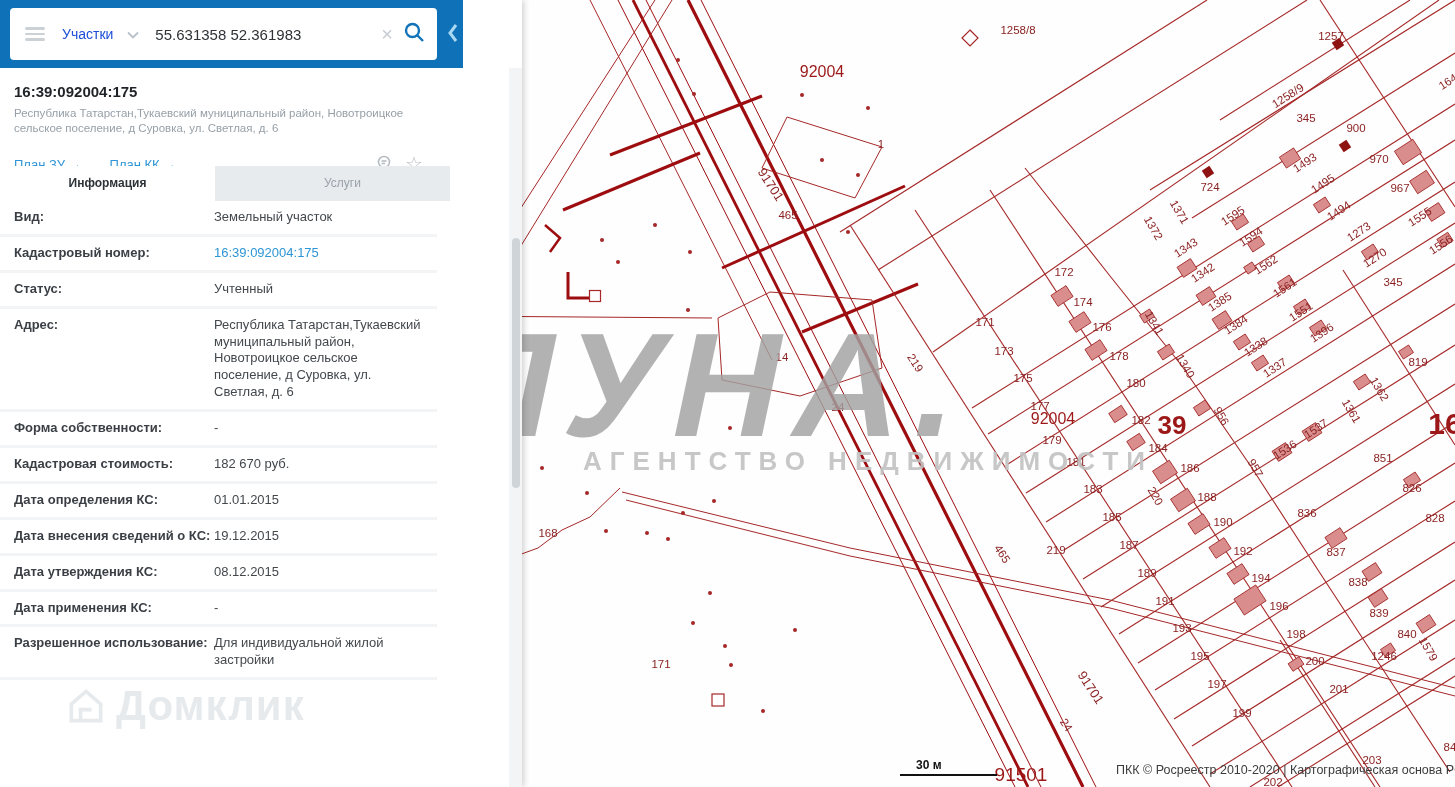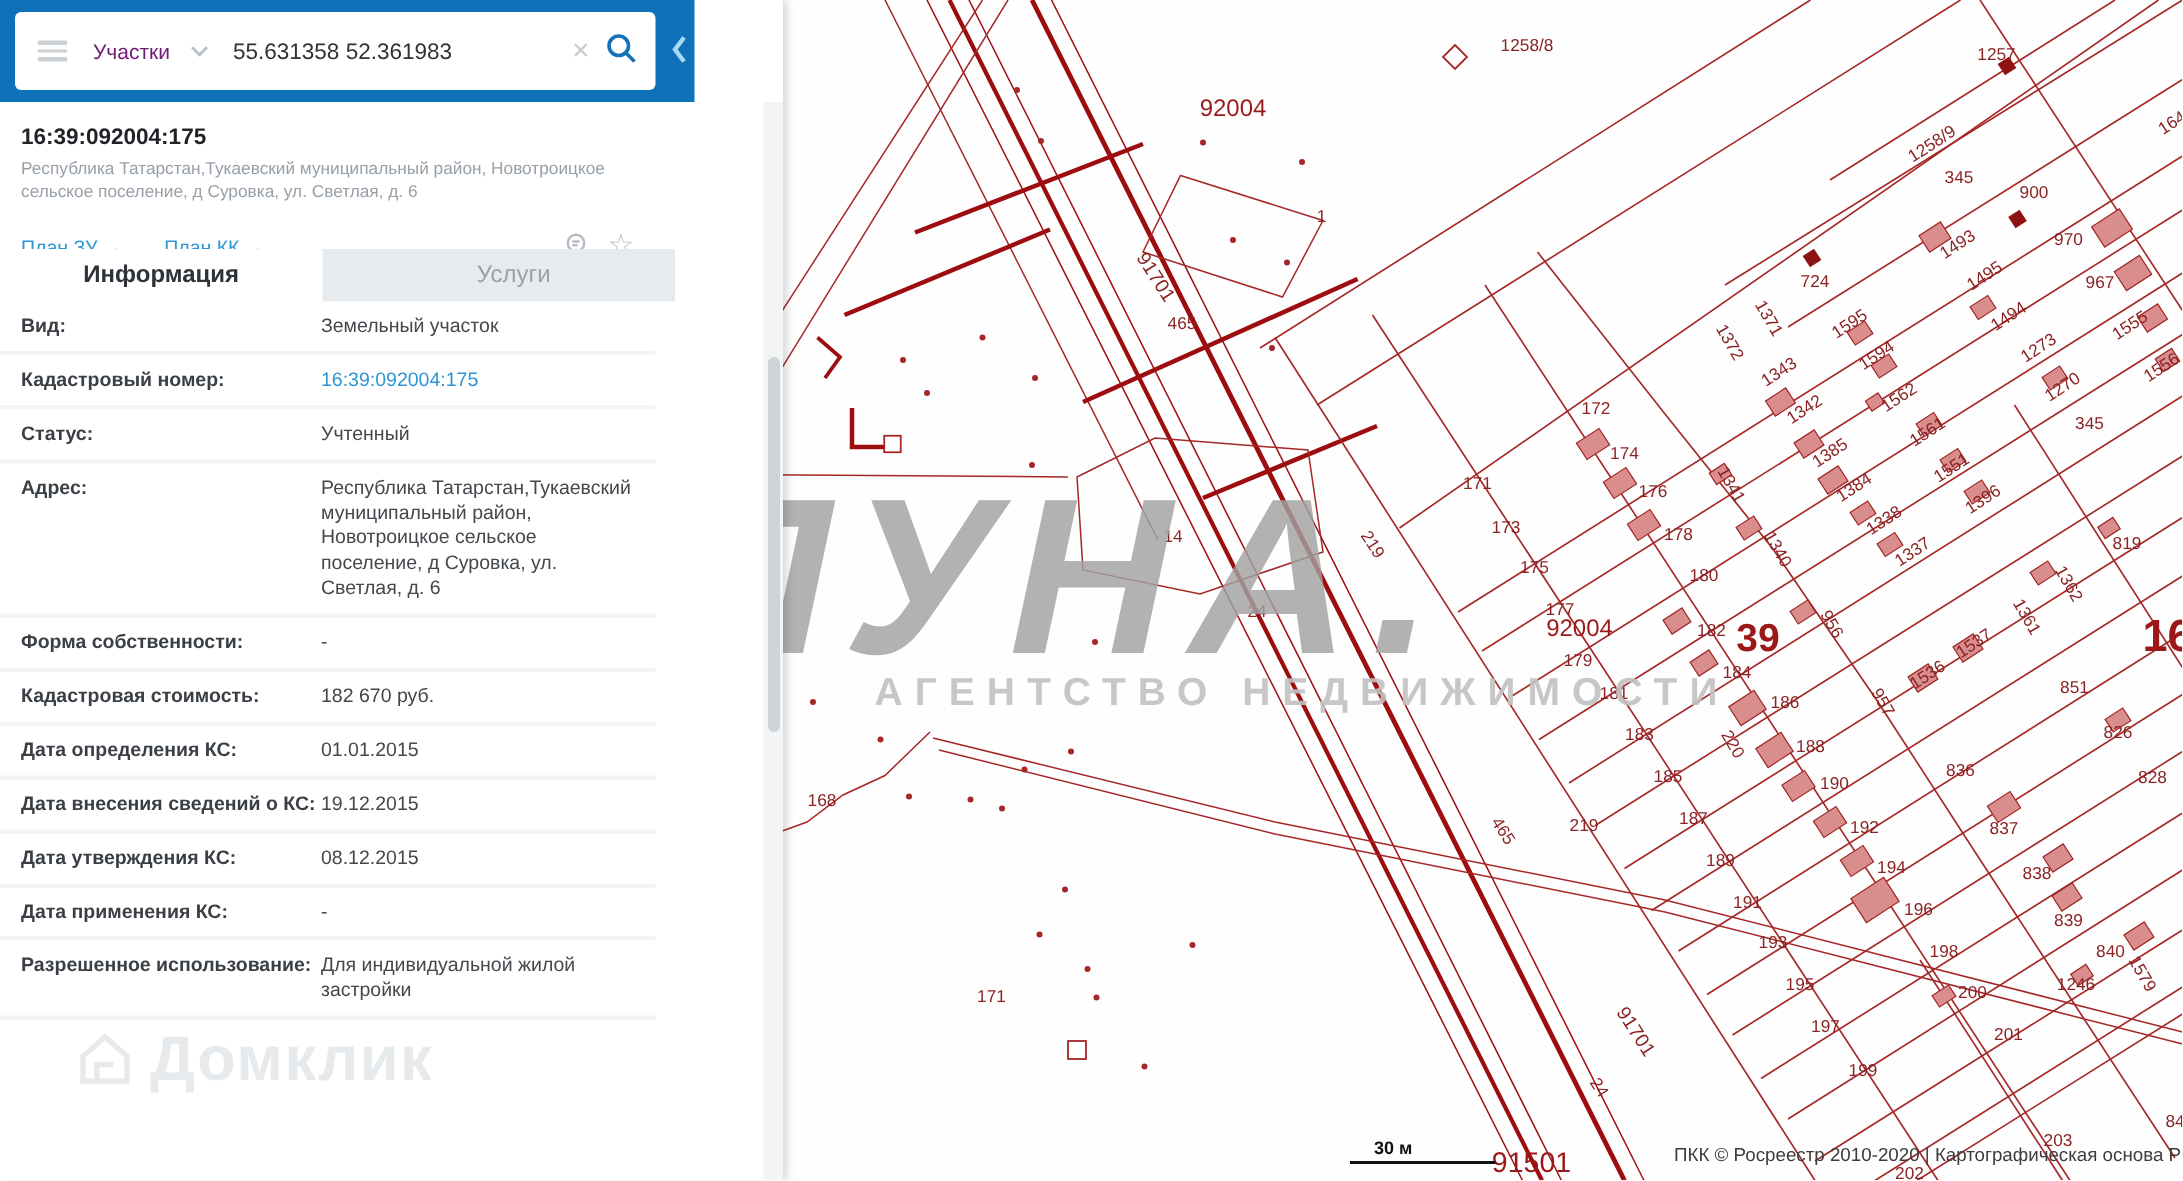--- a/index.html
+++ b/index.html
@@ -21,47 +21,47 @@
   #sidebar { position:absolute; left:0; top:0; width:522px; height:787px; background:#fff; z-index:2;
              box-shadow:2px 0 6px rgba(0,0,0,.18); }
   #scrolltrack { position:absolute; right:0; top:68px; width:13px; height:719px; background:#f2f4f5; }
   #scrollthumb { position:absolute; right:2.5px; top:170px; width:8px; height:250px; background:#cfd4d8; border-radius:4px; }
 
   #bluehdr { position:absolute; left:0; top:0; width:463px; height:68px; background:#0f71b7; z-index:3; }
   #searchbox { position:absolute; left:10px; top:8px; width:427px; height:52px; background:#fff; border-radius:4px;
                display:flex; align-items:center; }
   .burger { width:20px; margin-left:15px; cursor:pointer; }
   .burger div { height:2.5px; background:#ccd1d6; border-radius:2px; margin:3px 0; }
-  .cat { margin-left:17px; font-size:14px; color:#701a75; }
+  .cat { margin-left:17px; font-size:14px; color:#1d4ed8; }
   .chev-down { margin-left:14px; }
   .searchval { flex:1; border:0; outline:0; margin-left:16px; font-size:15px; color:#2f3337; font-family:"Liberation Sans",sans-serif; background:transparent; }
   .clearx { font-size:20px; color:#c6ccd2; margin-right:10px; cursor:pointer; line-height:1; }
   .mag { margin-right:12px; cursor:pointer; }
   .collapse { position:absolute; right:3px; top:22px; cursor:pointer; }
 
   #paneltop { position:absolute; left:0; top:68px; width:437px; padding:15px 14px 0 14px; background:#fff; }
   .ptitle { font-size:15px; font-weight:700; color:#1f2327; }
   .paddr  { margin-top:6px; font-size:11.5px; line-height:1.3; color:#97a0a8; width:390px; }
   .plinks { margin-top:17px; display:flex; align-items:center; font-size:13px; }
   .plink  { color:#2e96d5; margin-right:28px; cursor:pointer; text-decoration:none; }
   .picons { margin-left:auto; display:flex; align-items:center; gap:10px; }
   .star { font-size:20px; color:#b6bcc3; cursor:pointer; line-height:1; }
 
   #tabs { position:absolute; left:0; top:166px; width:450px; height:35px; display:flex; z-index:2; }
-  .tab { flex:1; text-align:center; line-height:35px; font-size:16px; cursor:pointer; }
+  .tab { flex:1; text-align:center; line-height:35px; font-size:12px; cursor:pointer; }
   .tab.active { background:#fff; color:#2d3338; font-weight:700; }
   .tab.inactive { background:#e8ebee; color:#99a1a9;padding-left:20px; }
 
   #rows { position:absolute; left:0; top:201px; width:437px; }
   .row { display:flex; background:#fff; border-bottom:3px solid #f2f4f6; padding:8px 8px 8px 14px; min-height:33px; }
   .rlabel { width:200px; font-size:13px; font-weight:700; color:#3a3f45; line-height:1.3; flex:none; }
   .rvalue { flex:1; font-size:13px; color:#43484d; line-height:1.3; }
   .rvalue.link { color:#2e96d5; cursor:pointer; }
 
-  .domclick { position:absolute; left:48px; top:682px; display:flex; align-items:center; gap:8px;
+  .domclick { position:absolute; left:64px; top:682px; display:flex; align-items:center; gap:8px;
               color:#dfe3e8; opacity:.75; z-index:4; pointer-events:none;justify-content:flex-end; }
   .domclick .txt { font-size:42px; font-weight:700; letter-spacing:1px; }
 </style>
 </head>
 <body>
 
 <div id="stage">
 
   <div id="map">
     <svg id="map-svg" width="1005" height="787" viewBox="0 0 1005 787">

